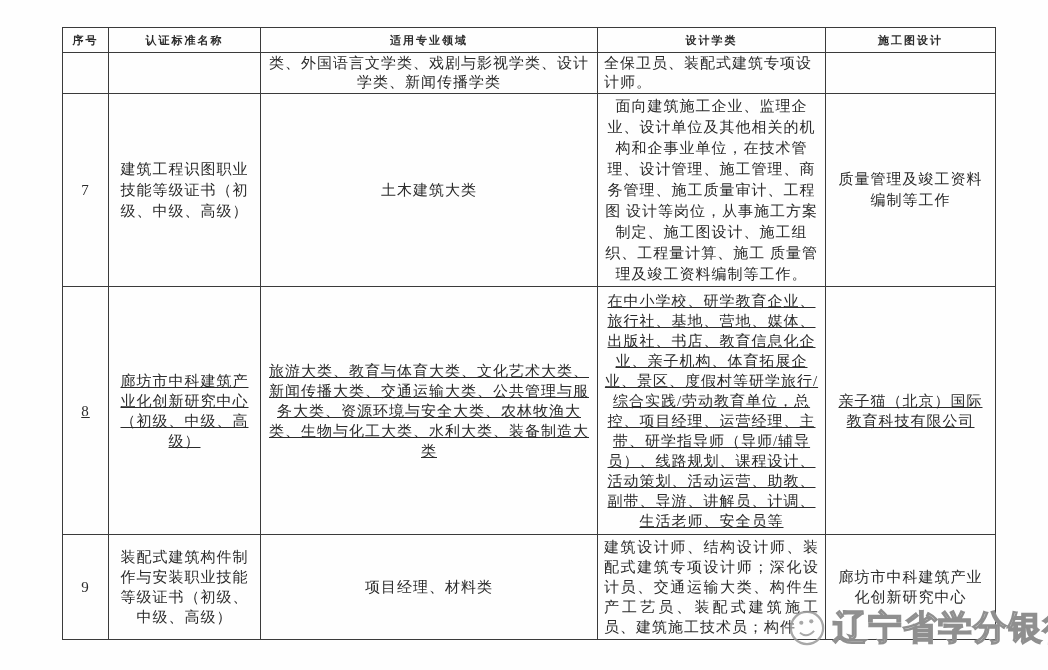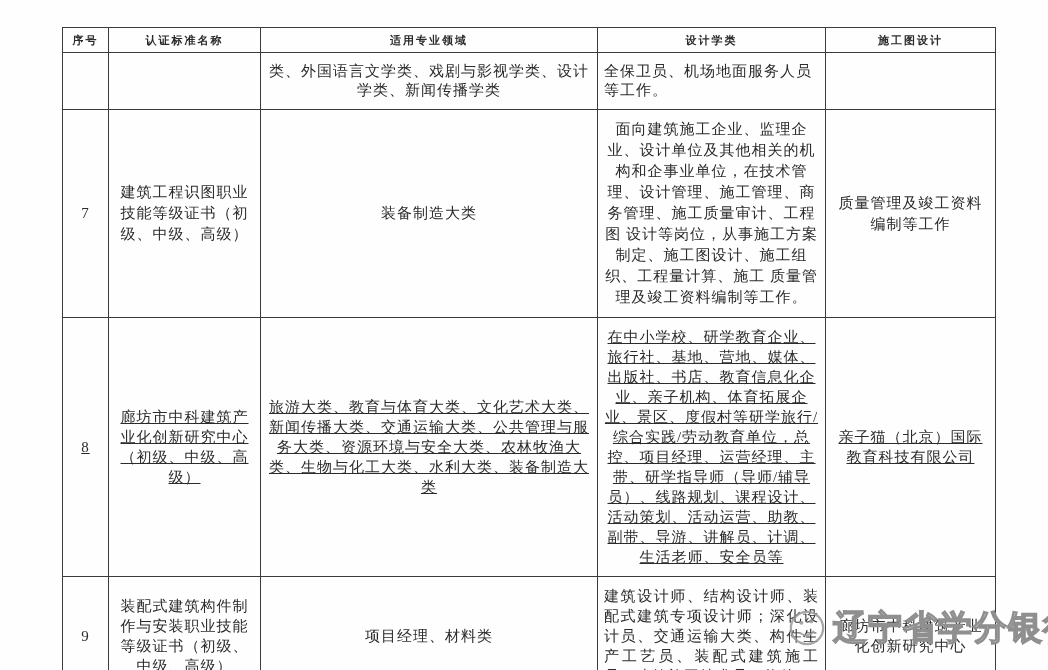--- a/index.html
+++ b/index.html
@@ -34,21 +34,21 @@
     font-weight: bold;
     letter-spacing: 2px;
     height: 25px;
     padding: 1px 2px;
     font-size: 11px;
   }
   .c {
     line-height: 21px;
     letter-spacing: 1px;
     overflow: hidden;
-    margin: 8px auto;
+    margin: 0 auto;
   }
   tr.r-partial { height: 40px; }
   tr.r-partial .c { line-height: 19px; max-height: 38px; }
   tr.r7 { height: 193px; }
   tr.r7 .c { max-height: 189px; }
   tr.r8 { height: 248px; }
   tr.r8 .c { line-height: 20px; max-height: 244px; text-decoration: underline; }
   tr.r9 { height: 105px; }
   tr.r9 .c { line-height: 20px; max-height: 101px; }
   .al-left { text-align: left; }
@@ -101,35 +101,35 @@
         <td>
             <div class="c seq"></div>
           </td>
         <td>
             <div class="c"></div>
           </td>
         <td>
             <div class="c">类、外国语言文学类、戏剧与影视学类、设计学类、新闻传播学类</div>
           </td>
         <td>
-            <div class="c al-left">全保卫员、机场地面服务人员等工作。</div>
+            <div class="c al-left">全保卫员、装配式建筑专项设计师。</div>
           </td>
         <td>
             <div class="c"></div>
           </td>
       </tr>
       <tr class="r7">
         <td>
             <div class="c seq">7</div>
           </td>
         <td>
             <div class="c">建筑工程识图职业技能等级证书（初级、中级、高级）</div>
           </td>
         <td>
-            <div class="c">装备制造大类</div>
+            <div class="c">土木建筑大类</div>
           </td>
         <td>
             <div class="c">面向建筑施工企业、监理企业、设计单位及其他相关的机构和企事业单位，在技术管理、设计管理、施工管理、商务管理、施工质量审计、工程图 设计等岗位，从事施工方案制定、施工图设计、施工组织、工程量计算、施工 质量管理及竣工资料编制等工作。</div>
           </td>
         <td>
             <div class="c">质量管理及竣工资料编制等工作</div>
           </td>
       </tr>
       <tr class="r8">
         <td>

